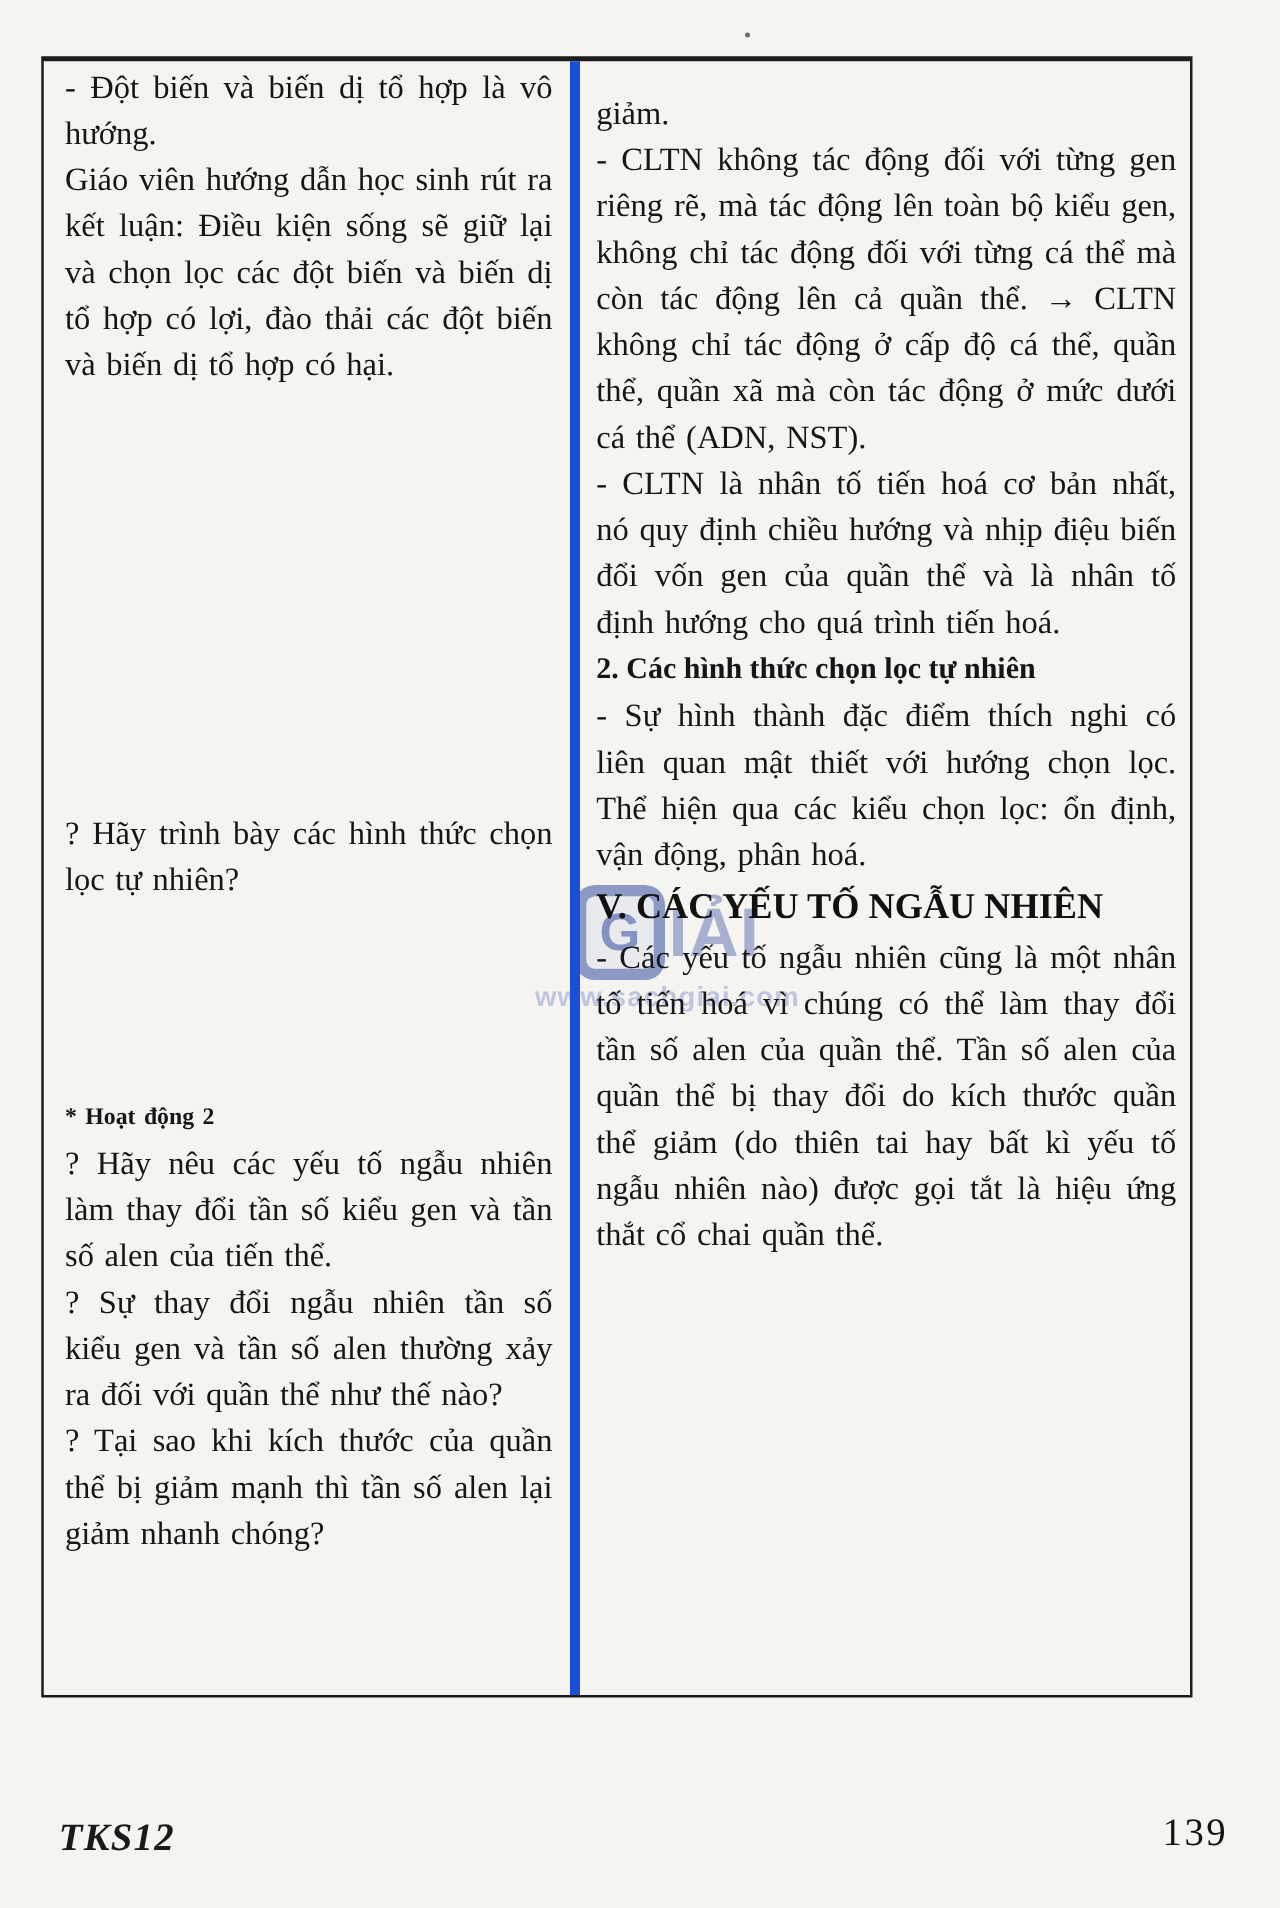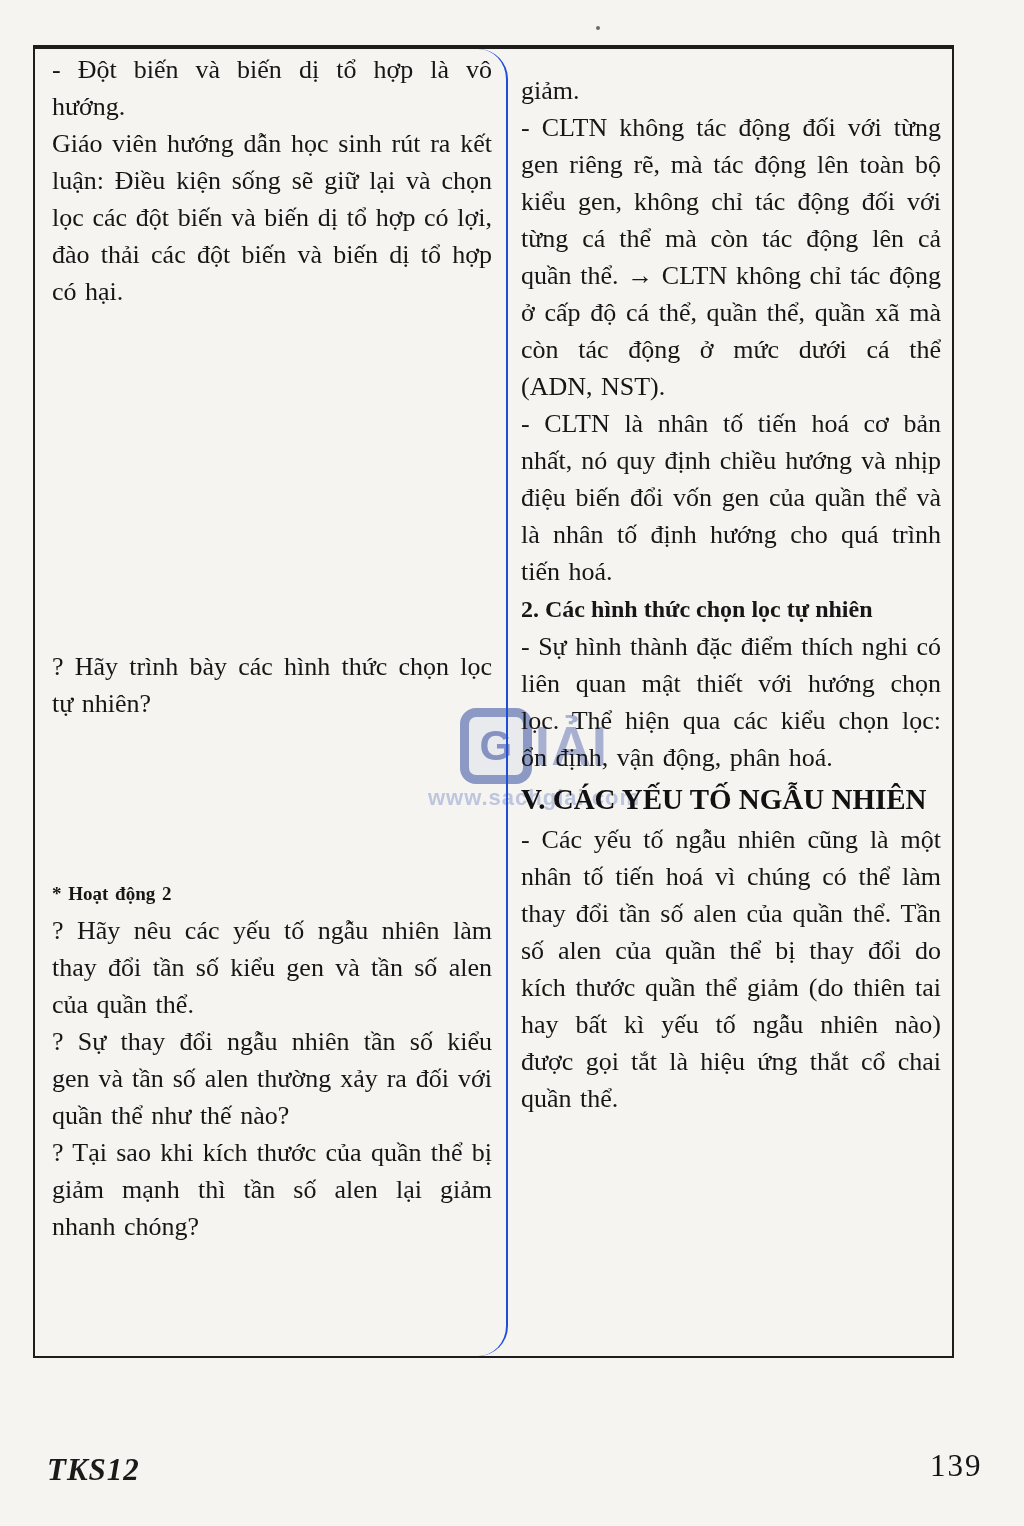--- a/index.html
+++ b/index.html
@@ -24,22 +24,22 @@
              font-size:42px; color:rgba(116,132,186,0.85); }
   .wm-url { margin-top:1px; text-align:center;
             font-family:"Liberation Sans", sans-serif; font-weight:bold;
             font-size:22px; letter-spacing:1px; color:rgba(176,186,217,0.8); }
 
   
   .doc-table { position:absolute; left:33px; top:45px; width:921px; height:1313px;
                box-sizing:border-box;
                border:2px solid #1d1d1d; border-top-width:4px;
                display:flex; z-index:2; background:transparent; }
-  .col-left  { width:473px; box-sizing:border-box; border-right:2px solid #1d4ed8;
-               position:relative;border-radius:30px; }
+  .col-left  { width:429px; box-sizing:border-box; border-right:8px solid #1d4ed8;
+               position:relative; }
   .col-right { flex:1; box-sizing:border-box; padding:0 11px 0 13px;margin-top:23px; }
 
   .lgroup { position:absolute; left:17px; right:14px; }
   .lg1 { top:2px; }
   .lg2 { top:599px; }
   .lg3 { top:826px; }
 
   .body-text { margin:0; font-size:26px; line-height:37px; text-align:justify;
                word-spacing:2px; }
   .activity-heading { font-weight:bold; font-size:19px; }
@@ -79,21 +79,21 @@
   <div class="col-left">
     <div class="lgroup lg1">
       <p class="body-text">- Đột biến và biến dị tổ hợp là vô hướng.</p>
       <p class="body-text">Giáo viên hướng dẫn học sinh rút ra kết luận: Điều kiện sống sẽ giữ lại và chọn lọc các đột biến và biến dị tổ hợp có lợi, đào thải các đột biến và biến dị tổ hợp có hại.</p>
     </div>
     <div class="lgroup lg2">
       <p class="body-text">? Hãy trình bày các hình thức chọn lọc tự nhiên?</p>
     </div>
     <div class="lgroup lg3">
       <p class="body-text activity-heading">* Hoạt động 2</p>
-      <p class="body-text">? Hãy nêu các yếu tố ngẫu nhiên làm thay đổi tần số kiểu gen và tần số alen của quần thể.</p>
+      <p class="body-text">? Hãy nêu các yếu tố ngẫu nhiên làm thay đổi tần số kiểu gen và tần số alen của tiến thể.</p>
       <p class="body-text">? Sự thay đổi ngẫu nhiên tần số kiểu gen và tần số alen thường xảy ra đối với quần thể như thế nào?</p>
       <p class="body-text">? Tại sao khi kích thước của quần thể bị giảm mạnh thì tần số alen lại giảm nhanh chóng?</p>
     </div>
   </div>
 
   <div class="col-right">
     <p class="body-text">giảm.</p>
     <p class="body-text">- CLTN không tác động đối với từng gen riêng rẽ, mà tác động lên toàn bộ kiểu gen, không chỉ tác động đối với từng cá thể mà còn tác động lên cả quần thể. → CLTN không chỉ tác động ở cấp độ cá thể, quần thể, quần xã mà còn tác động ở mức dưới cá thể (ADN, NST).</p>
     <p class="body-text">- CLTN là nhân tố tiến hoá cơ bản nhất, nó quy định chiều hướng và nhịp điệu biến đổi vốn gen của quần thể và là nhân tố định hướng cho quá trình tiến hoá.</p>
     <h3 class="sub-heading">2. Các hình thức chọn lọc tự nhiên</h3>

